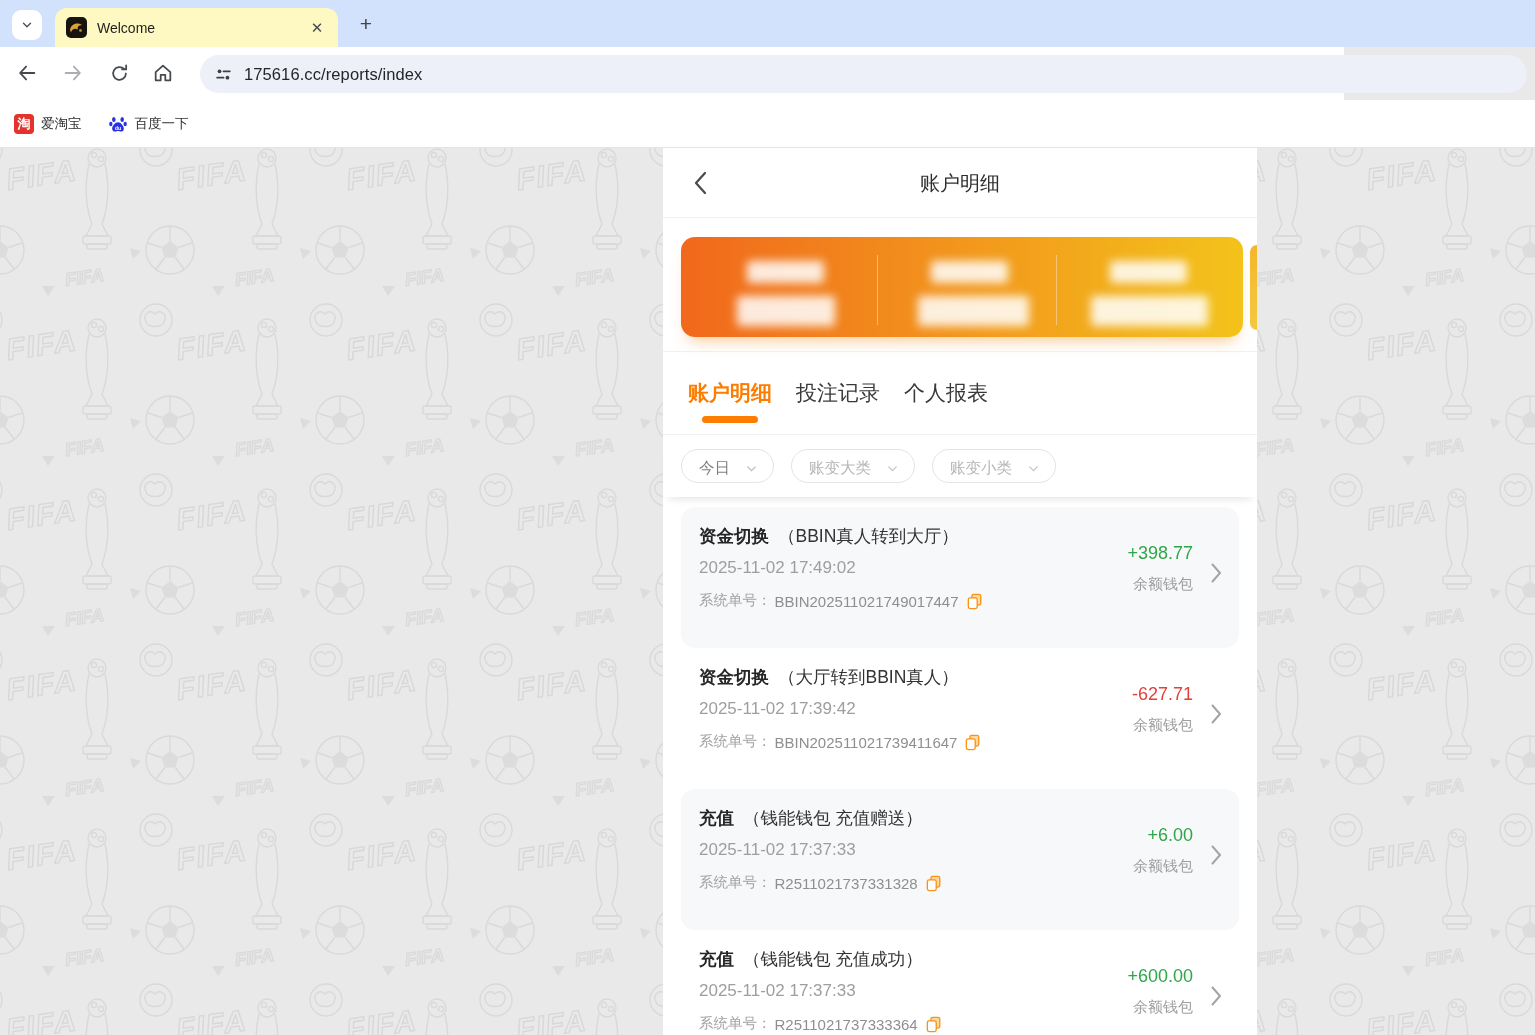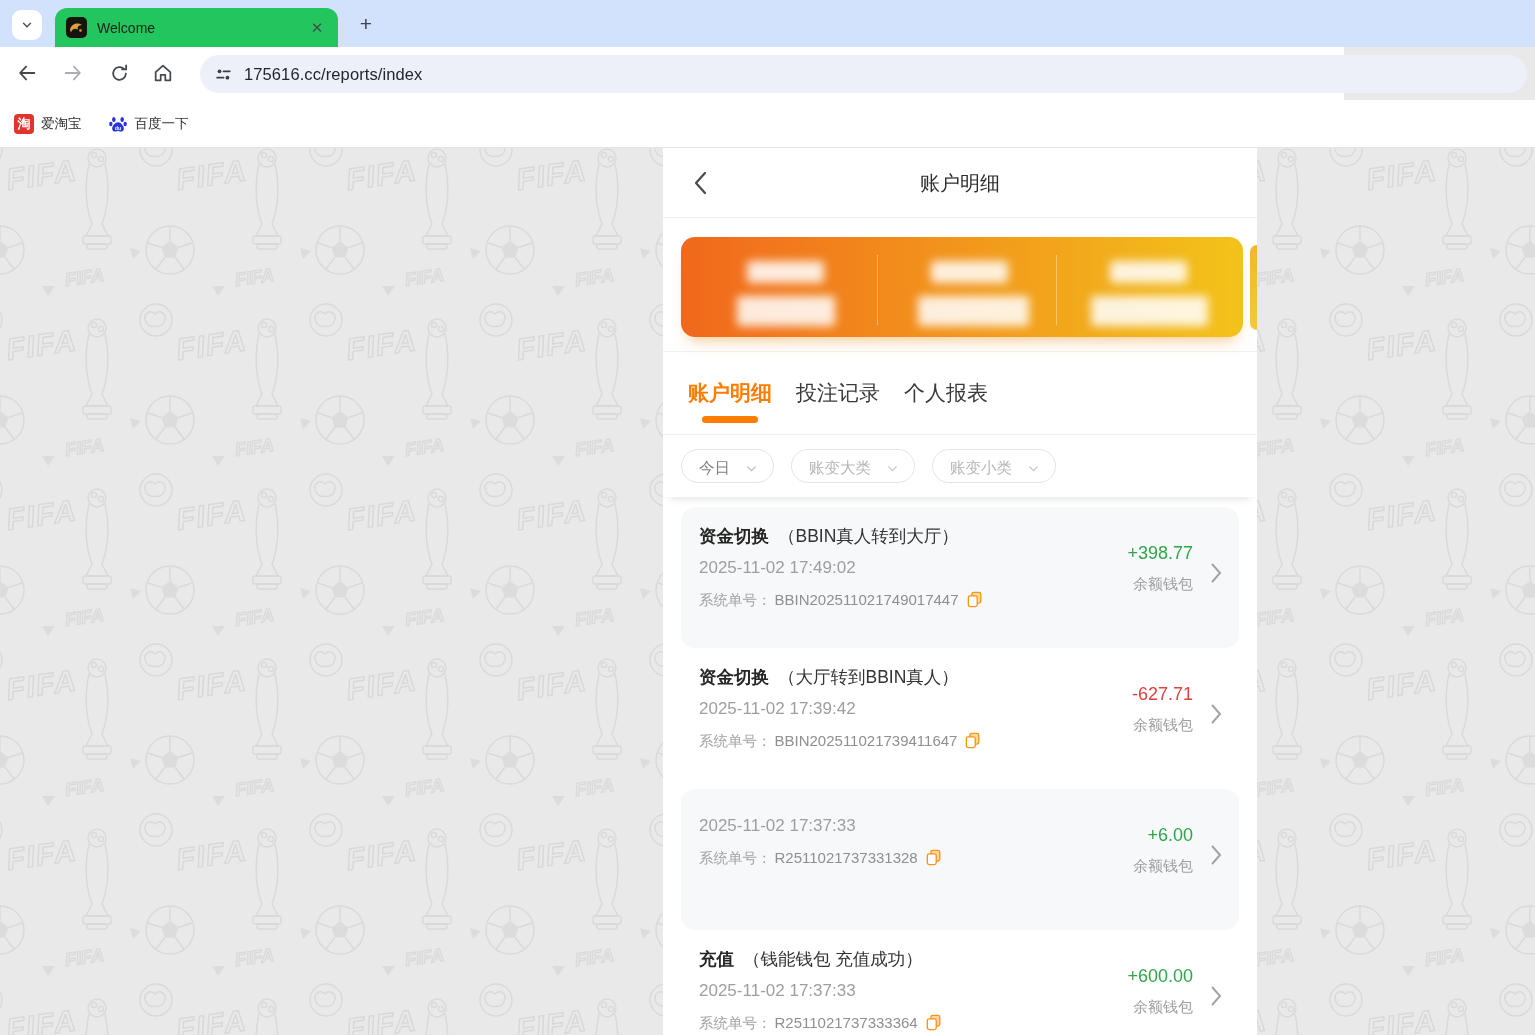--- a/index.html
+++ b/index.html
@@ -6,21 +6,21 @@
   html,body { width:1535px; height:1035px; overflow:hidden;
     font-family:"Liberation Sans","DejaVu Sans",sans-serif; background:#e9e9e9; }
 
   
   #bg-pattern-svg { position:absolute; left:0; top:148px; width:1535px; height:887px; z-index:0; }
 
   
   .tabstrip { position:absolute; left:0; top:0; width:1535px; height:47px; background:#d3e2fc; z-index:5; }
   .tab-search-btn { position:absolute; left:12px; top:10px; width:30px; height:30px; background:#fff;
     border-radius:9px; display:flex; align-items:center; justify-content:center; }
-  .tab { position:absolute; left:55px; top:8px; width:283px; height:39px; background:#22c55e;
+  .tab { position:absolute; left:55px; top:8px; width:283px; height:39px; background:#fef9c3;
     border-radius:12px 12px 0 0; display:flex; align-items:center; padding:0 12px 0 11px; }
   .favicon { width:21px; height:21px; background:#17130e; border-radius:5px; position:relative; overflow:hidden; flex:none; }
   .tab-title { font-size:14px; color:#1f1f1f; margin-left:10px; flex:1; white-space:nowrap; overflow:hidden; }
   .tab-close { width:18px; height:18px; display:flex; align-items:center; justify-content:center;
     font-size:15px; color:#474b50; border-radius:50%; }
   .newtab-btn { position:absolute; left:352px; top:10px; width:28px; height:28px; display:flex;
     align-items:center; justify-content:center; color:#40454b; font-size:21px; font-weight:400; border-radius:50%; }
 
   .toolbar { position:absolute; left:0; top:47px; width:1344px; height:53px; background:#fff; z-index:5; }
   .nav-ic { position:absolute; top:9px; width:34px; height:34px; display:flex; align-items:center;
@@ -65,21 +65,21 @@
     padding:4px 15px 0 17px; font-size:15.5px; color:#b6b6b6; }
   .pill.selected { color:#7f7f7f; }
   .pill svg { margin-left:15px; }
 
   .list { padding:10px 18px 0; }
   .txn { height:141px; position:relative; padding:17px 0 0 18px; border-radius:14px; }
   .txn.alt { background:#f7f8fa; }
   .txn-type { font-size:17.5px; font-weight:bold; color:#262626; }
   .txn-detail { font-size:17.5px; color:#333; margin-left:9px; }
   .txn-time { margin-top:10px; font-size:17px; color:#9e9e9e; }
-  .txn-order { margin-top:13px; display:flex; align-items:flex-start; font-size:14.5px; color:#a2a2a2; }
+  .txn-order { margin-top:13px; display:flex; align-items:flex-end; font-size:14.5px; color:#a2a2a2; }
   .txn-order-no { font-size:15px; color:#8f8f8f; margin-left:3px; }
   .txn-order svg { margin-left:8px; }
   .txn-right { position:absolute; right:46px; top:36px; text-align:right; }
   .txn-amount { font-size:18px; }
   .txn-amount.pos { color:#30a64a; }
   .txn-amount.neg { color:#e2403a; }
   .txn-wallet { margin-top:11px; font-size:15px; color:#9e9e9e; }
   .txn-chevron { position:absolute; right:17px; top:56px; }
 </style>
 </head>
@@ -339,20 +339,21 @@
       <div class="txn-right">
         <div class="txn-amount neg">-627.71</div>
         <div class="txn-wallet">余额钱包</div>
       </div>
       <svg class="txn-chevron" width="11" height="20" viewBox="0 0 11 20">
           <path d="M1.5 1.5 L9 10 L1.5 18.5" stroke="#a3a3a3" stroke-width="2" fill="none" stroke-linecap="round"></path>
         </svg>
     </div>
 
     <div class="txn alt">
+      <div><span class="txn-type">充值</span><span class="txn-detail">（钱能钱包 充值赠送）</span></div>
       <div class="txn-time">2025-11-02 17:37:33</div>
       <div class="txn-order">
         <span>系统单号：</span>
         <span class="txn-order-no">R2511021737331328</span>
         <svg width="16" height="17" viewBox="0 0 18 19">
           <rect x="5.5" y="1.5" width="10" height="12" rx="2" fill="#fbd9a1" stroke="#f99416" stroke-width="1.5"></rect>
           <rect x="1.5" y="5.5" width="10" height="12" rx="2" fill="#fff" stroke="#f99416" stroke-width="1.5"></rect>
         </svg>
       </div>
       <div class="txn-right">

